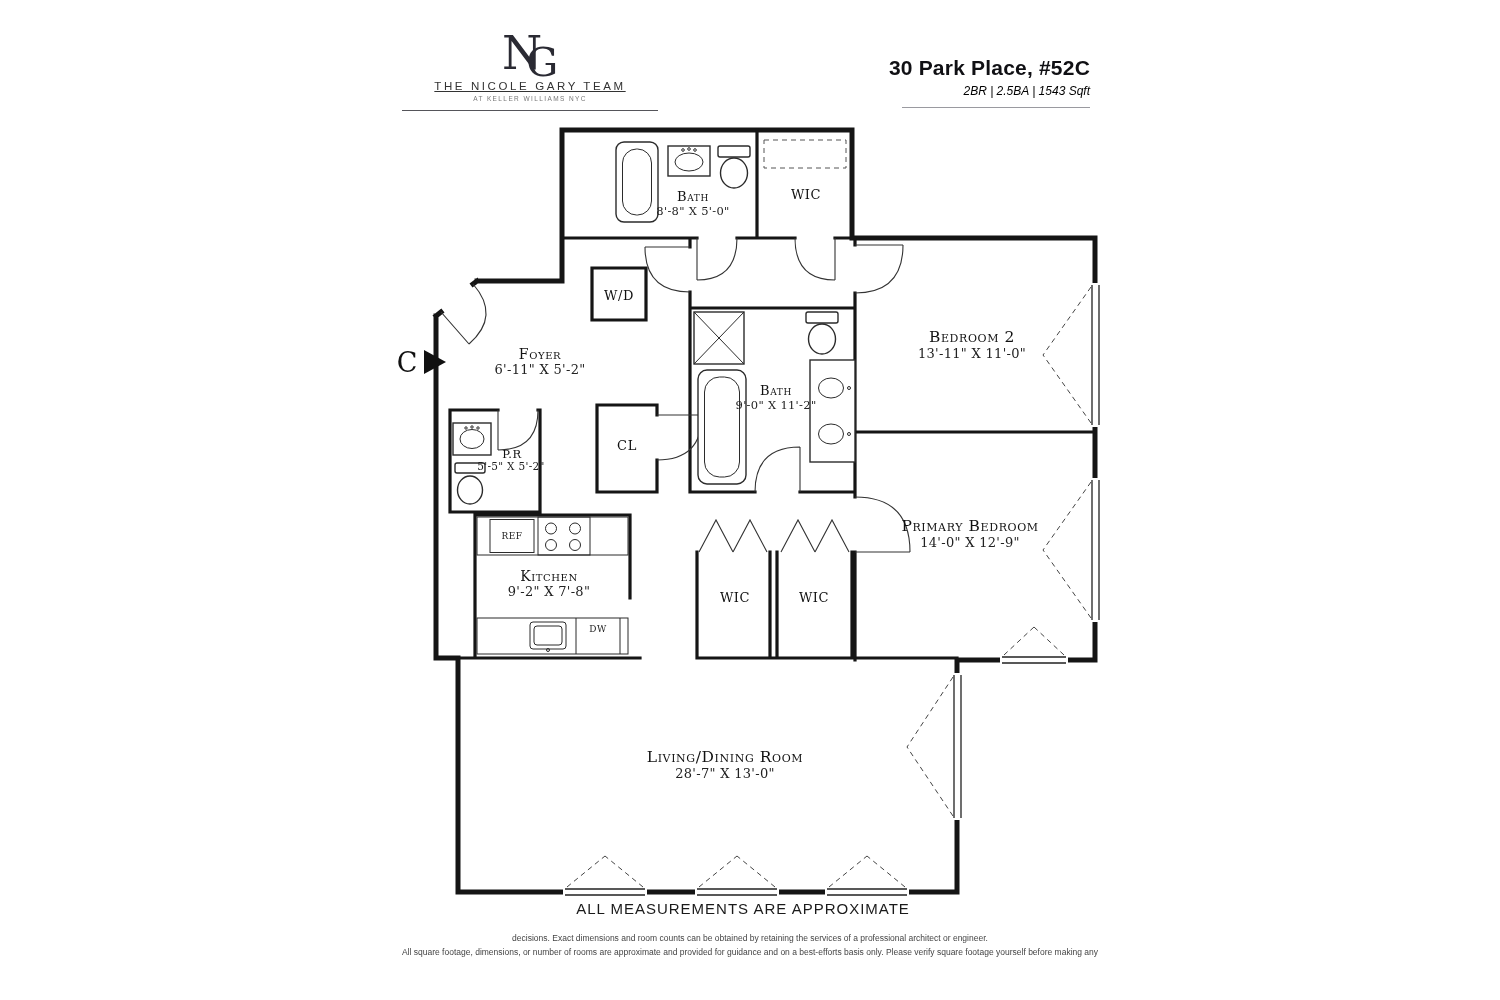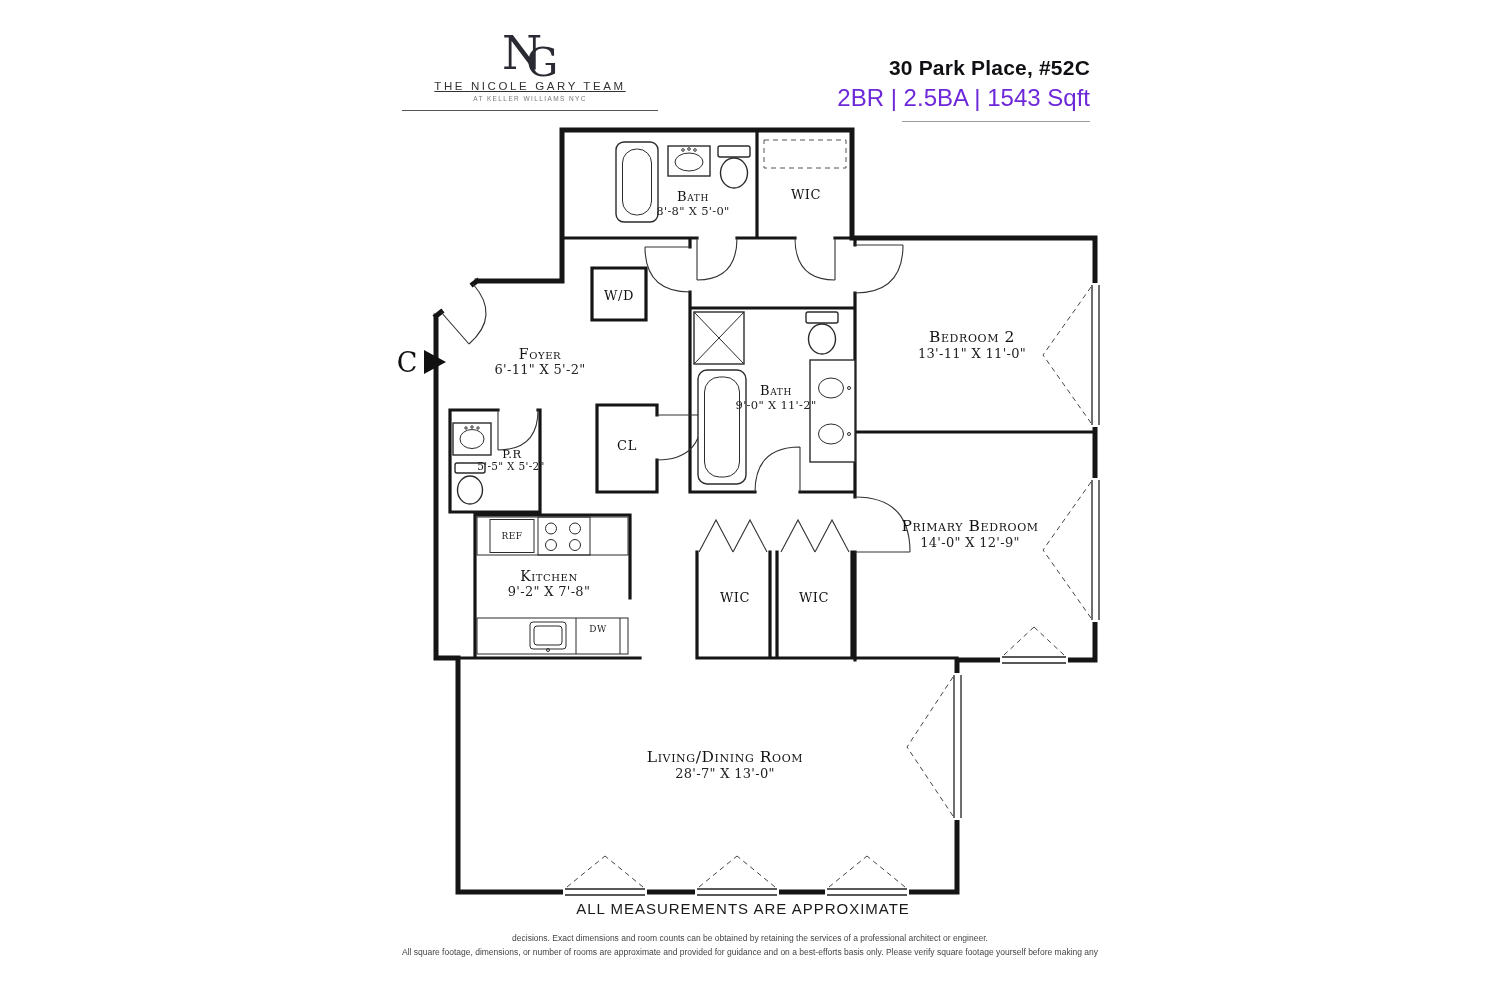--- a/index.html
+++ b/index.html
@@ -10,21 +10,21 @@
   .logo-block{position:absolute;left:402px;top:28px;width:256px;text-align:center;}
   .monogram{height:52px;line-height:50px;color:#2a2a33;}
   .mn{font-family:"DejaVu Serif",serif;font-size:46px;}
   .mg{font-family:"DejaVu Serif",serif;font-size:40px;margin-left:-16px;vertical-align:-7px;}
   .team{font-size:11.5px;letter-spacing:2.6px;color:#333;text-decoration:underline;}
   .team-sub{margin-top:3px;font-size:6.5px;letter-spacing:1.4px;color:#777;}
   .logo-rule{margin-top:8px;border-top:1px solid #55555a;}
 
   .addr-block{position:absolute;left:790px;top:56px;width:300px;text-align:right;}
   .addr{font-size:21px;font-weight:700;color:#101014;letter-spacing:.2px;}
-  .specs{margin-top:4px;font-size:24px;color:#6d28d9;}
+  .specs{margin-top:4px;font-size:12px;color:#000000;font-style:italic;}
   .addr-rule{width:188px;margin:9px 0 0 auto;border-top:1px solid #9a9aa0;}
 
   
   .plan{position:absolute;left:0;top:0;width:1500px;height:1000px;}
   .w-ext{stroke:#151515;stroke-width:5;fill:none;stroke-linecap:square;}
   .w-int{stroke:#151515;stroke-width:3.2;fill:none;stroke-linecap:square;}
   .fx{stroke:#2b2b2b;stroke-width:1.4;fill:#fff;}
   .fxl{stroke:#2b2b2b;stroke-width:1;fill:none;}
   .door{stroke:#333;stroke-width:1.1;fill:none;}
   .win-mask{fill:#fff;stroke:none;}

